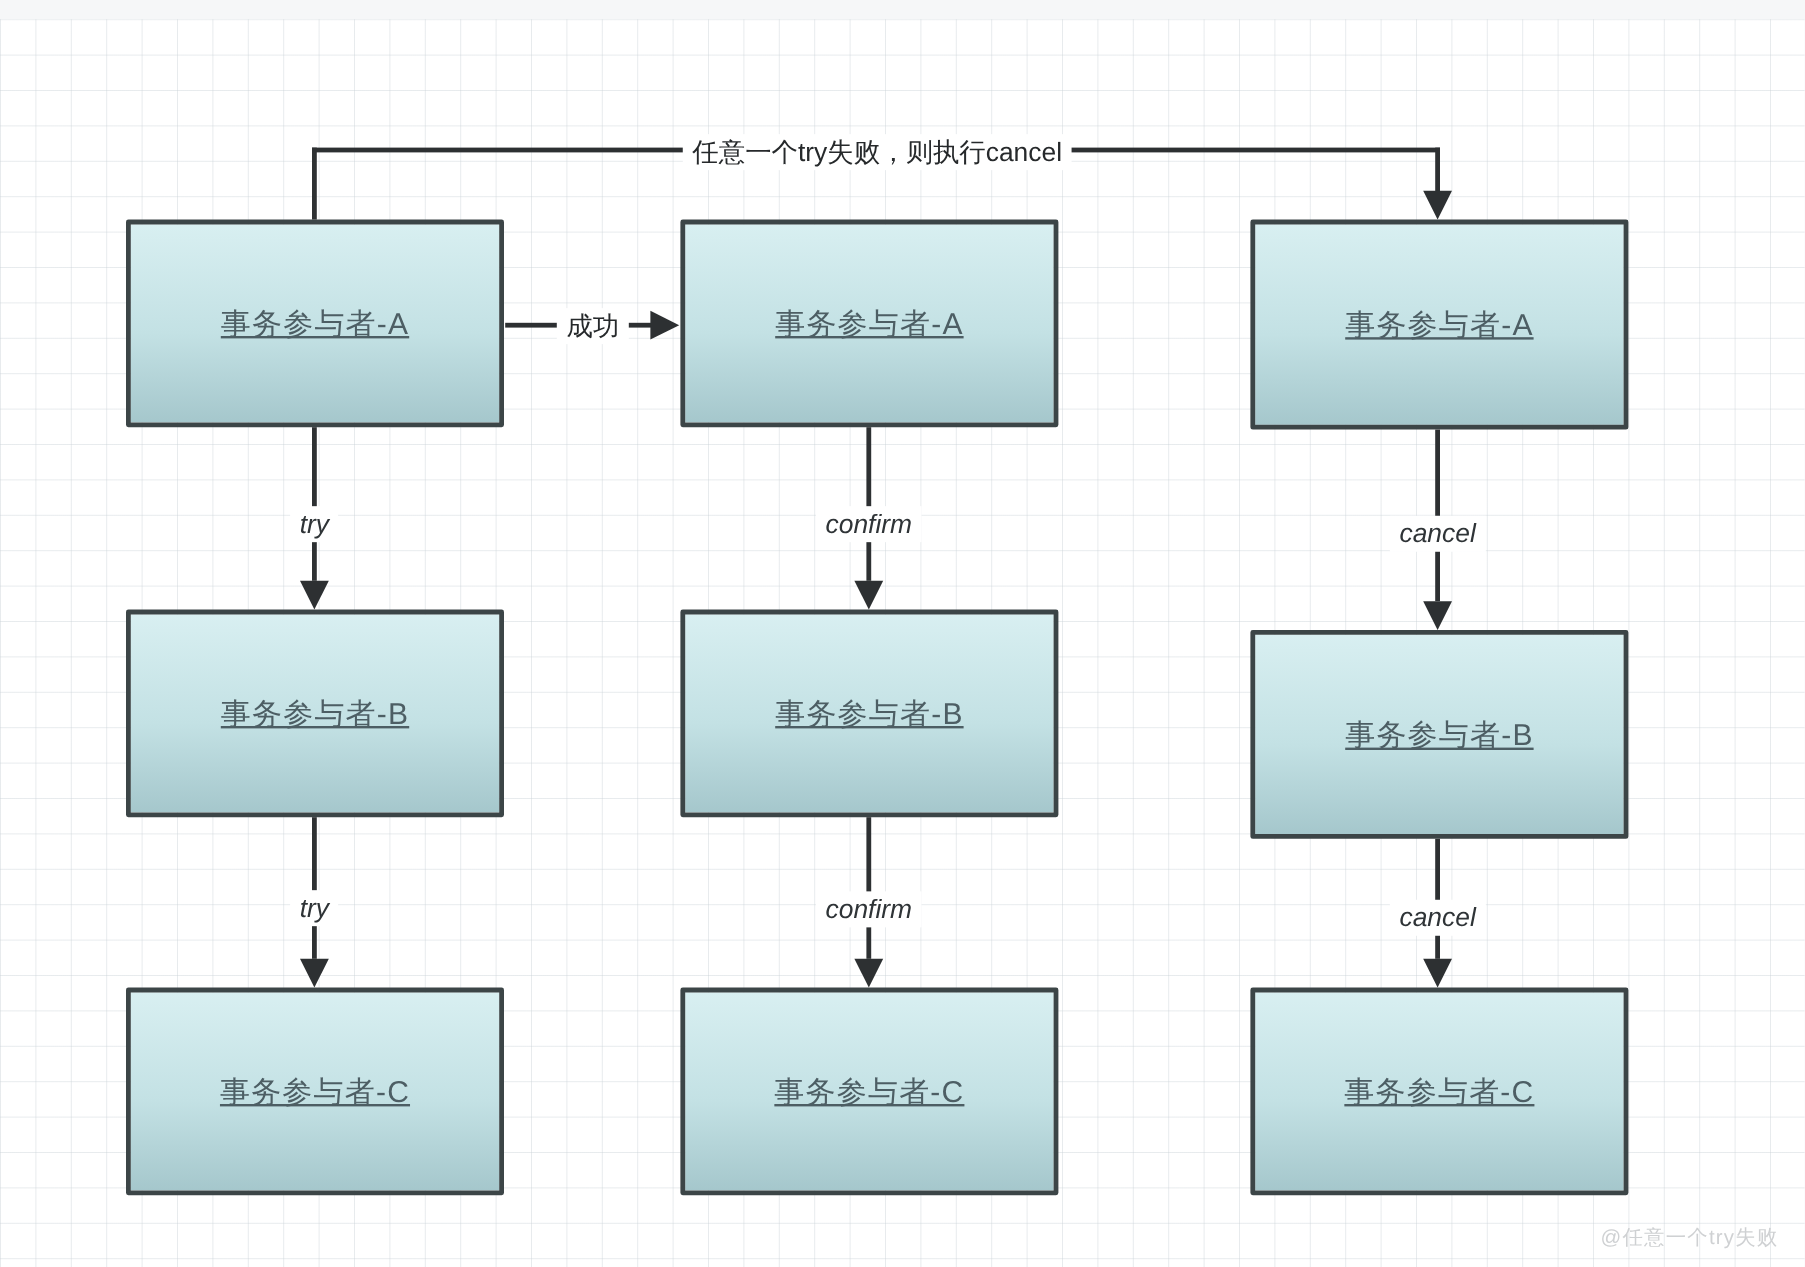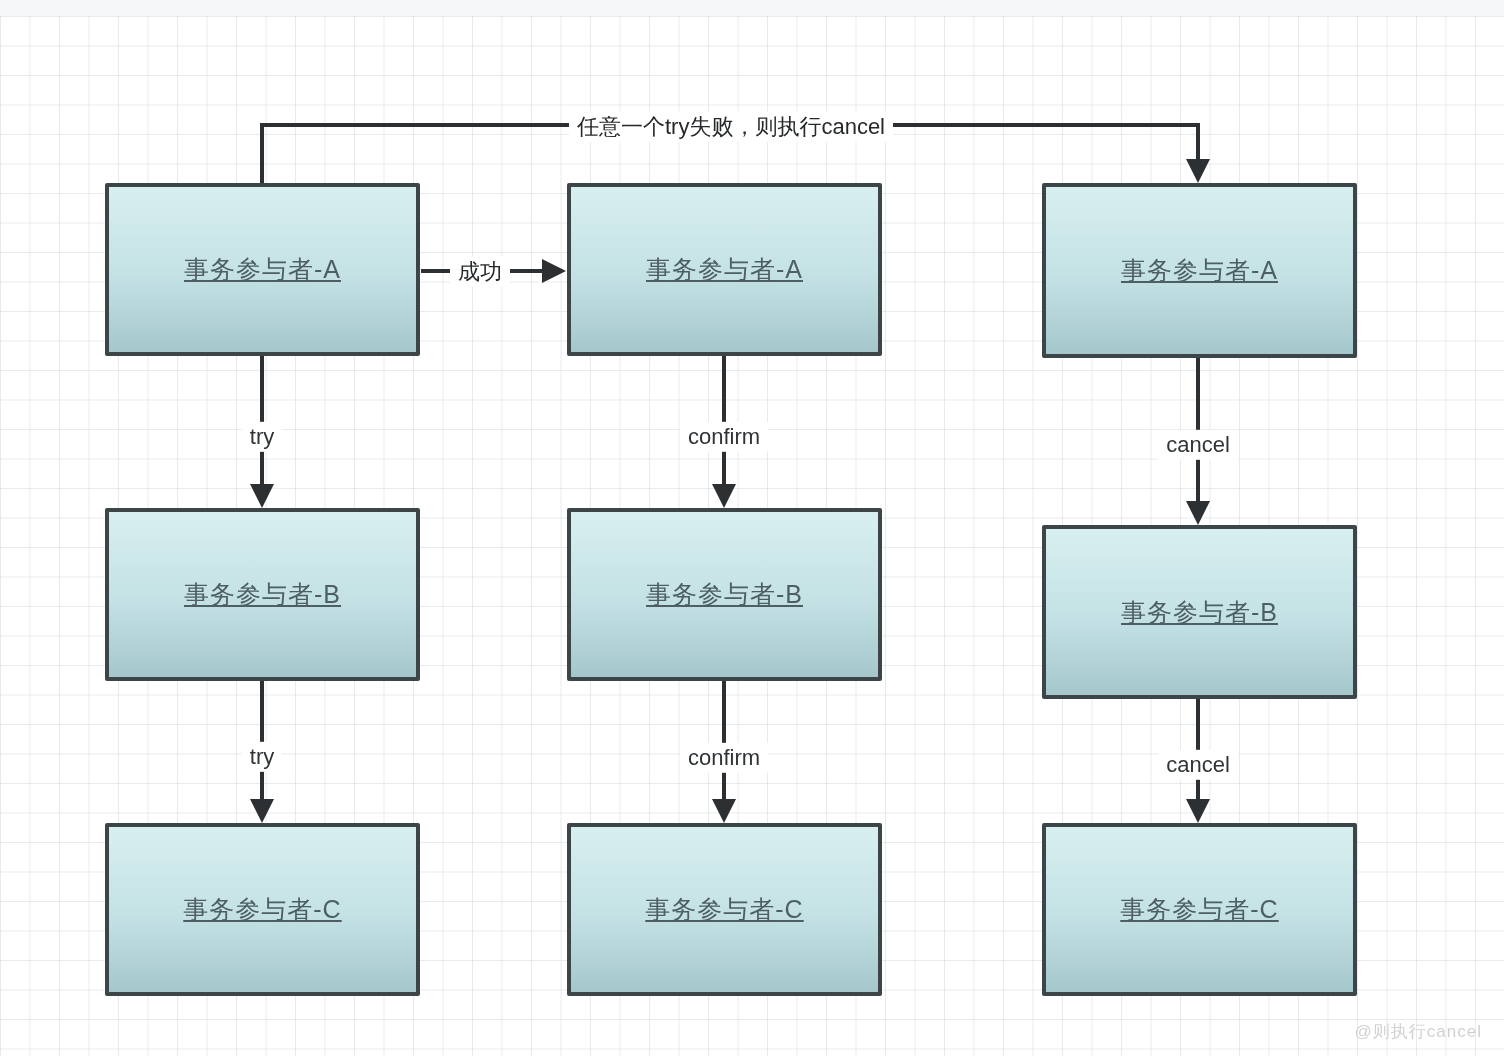--- a/index.html
+++ b/index.html
@@ -44,21 +44,21 @@
   .edge-label{
     position:absolute;
     transform:translate(-50%,-50%);
     background:#ffffff;
     padding:2px 8px;
     font-size:22px;
     color:#26292b;
     white-space:nowrap;
     line-height:1.2;
   }
-  .edge-label.en{color:#2f3437;}
+  .edge-label.en{color:#2f3437;font-style:italic;}
   .watermark{
     position:absolute;
     right:22px;top:1004px;
     font-size:17px;
     color:#cfd1d3;
     letter-spacing:1px;
   }
 </style>
 </head>
 <body>
@@ -66,21 +66,21 @@
 <div class="canvas">
 
   <div class="line" style="left:260px;top:107px;width:4px;height:60px;"></div>
   <div class="line" style="left:260px;top:107px;width:940px;height:4px;"></div>
   <div class="line" style="left:1196px;top:107px;width:4px;height:37px;"></div>
   <div class="arrow-down" style="left:1186px;top:143px;"></div>
   <div class="edge-label" style="left:731px;top:111px;">任意一个try失败，则执行cancel</div>
 
   <div class="line" style="left:421px;top:253px;width:122px;height:4px;"></div>
   <div class="arrow-right" style="left:542px;top:243px;"></div>
-  <div class="edge-label" style="left:480px;top:256px;">成功</div>
+  <div class="edge-label" style="left:494px;top:256px;">成功</div>
 
   <div class="node" style="left:105px;top:167px;">事务参与者-A</div>
   <div class="node" style="left:105px;top:492px;">事务参与者-B</div>
   <div class="node" style="left:105px;top:807px;">事务参与者-C</div>
 
   <div class="line" style="left:260px;top:340px;width:4px;height:128px;"></div>
   <div class="arrow-down" style="left:250px;top:468px;"></div>
   <div class="edge-label en" style="left:262px;top:421px;">try</div>
 
   <div class="line" style="left:260px;top:665px;width:4px;height:118px;"></div>
@@ -104,15 +104,15 @@
   <div class="node" style="left:1042px;top:807px;">事务参与者-C</div>
 
   <div class="line" style="left:1196px;top:342px;width:4px;height:143px;"></div>
   <div class="arrow-down" style="left:1186px;top:485px;"></div>
   <div class="edge-label en" style="left:1198px;top:429px;">cancel</div>
 
   <div class="line" style="left:1196px;top:683px;width:4px;height:100px;"></div>
   <div class="arrow-down" style="left:1186px;top:783px;"></div>
   <div class="edge-label en" style="left:1198px;top:749px;">cancel</div>
 
-  <div class="watermark">@则执行cancel</div>
+  <div class="watermark">@任意一个try失败</div>
 
 </div>
 
 </body></html>

